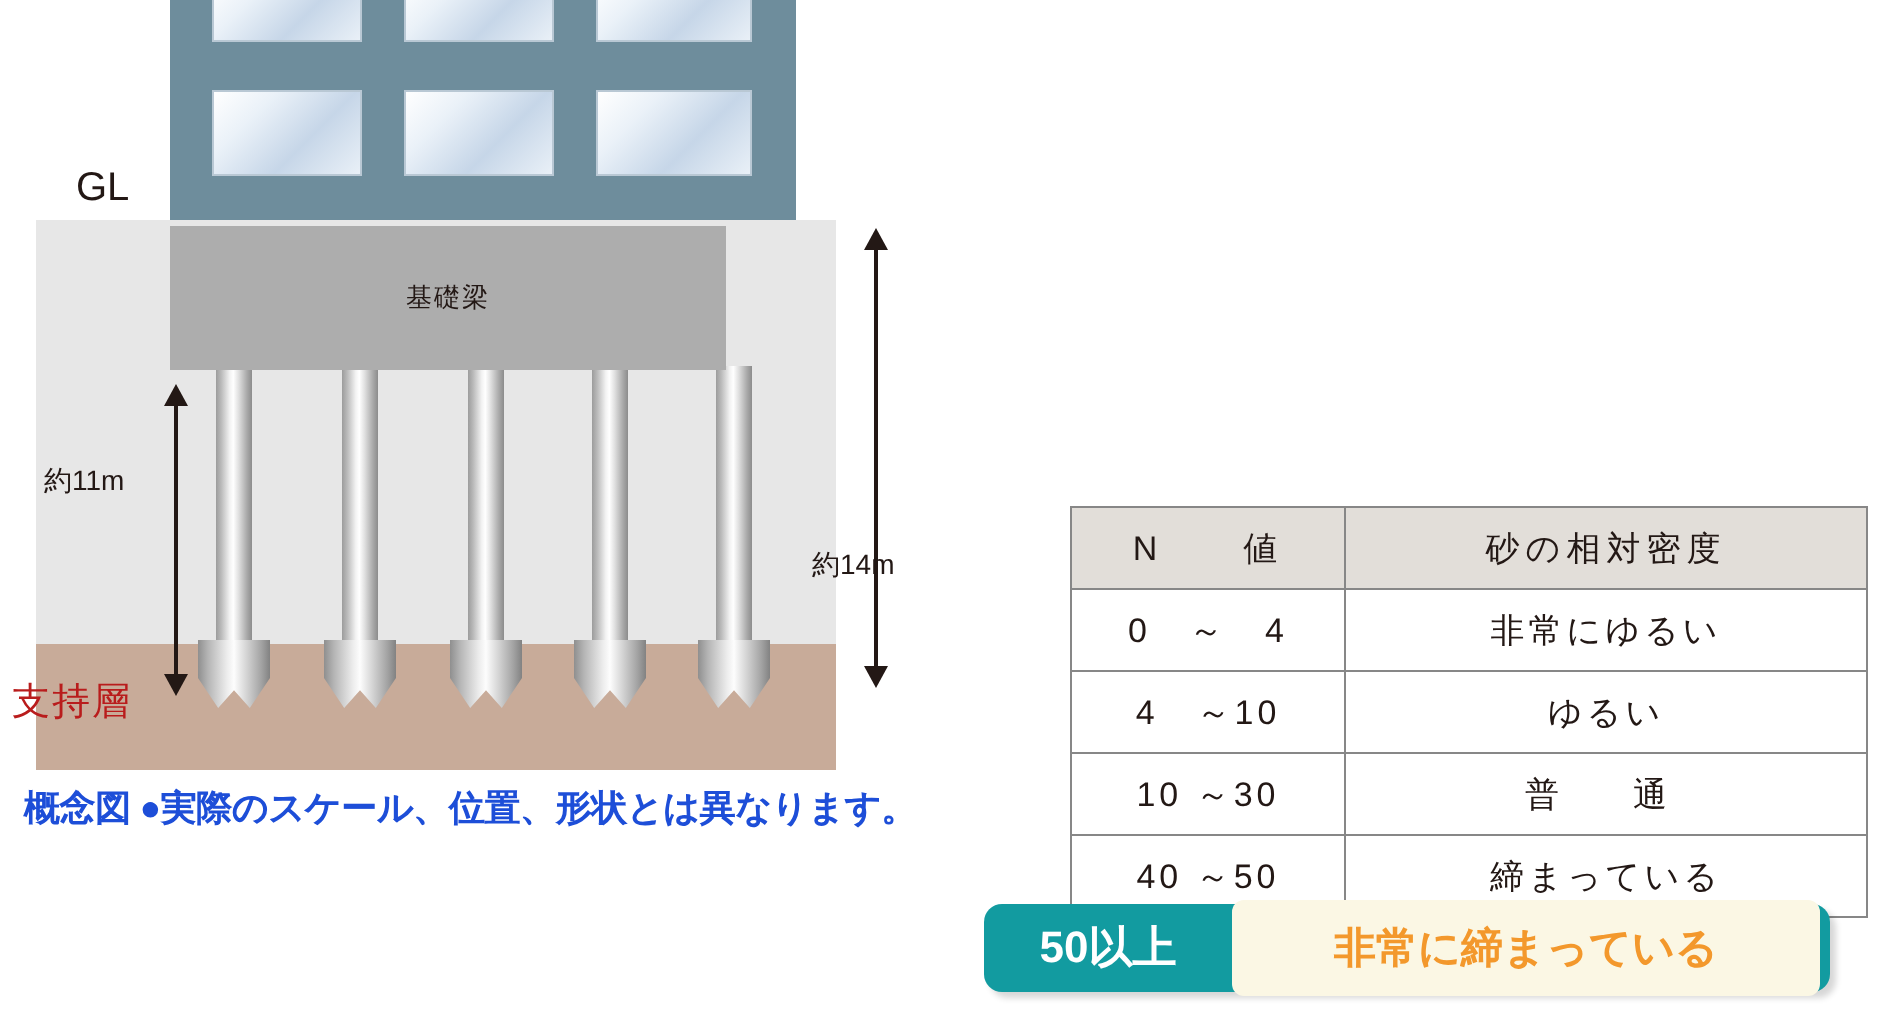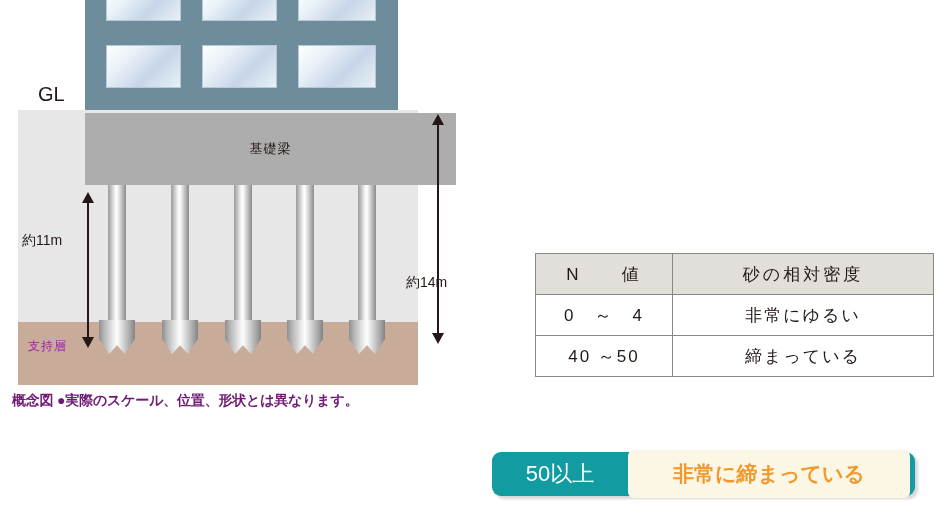--- a/index.html
+++ b/index.html
@@ -54,21 +54,21 @@
     position: absolute;
     left: 18px; top: 322px;
     width: 400px; height: 63px;
     background: #c8ab99;
   }
 
   
   .beam {
     position: absolute;
     left: 85px; top: 113px;
-    width: 371px; height: 72px;
+    width: 278px; height: 72px;
     background: #adadad;
     display: flex;
     align-items: center;
     justify-content: center;
   }
   .beam-label {
     font-size: 13px;
     color: #231815;
     letter-spacing: 1px;
   }
@@ -96,23 +96,23 @@
 
   
   .gl-label {
     position: absolute;
     left: 38px; top: 83px;
     font-size: 20px;
     color: #231815;
   }
   .shijisou-label {
     position: absolute;
-    left: 28px; top: 338px;
-    font-size: 12px;
-    color: #a21caf;
+    left: 6px; top: 338px;
+    font-size: 19px;
+    color: #b91c1c;
     letter-spacing: 1px;
   }
 
   
   .dim {
     position: absolute;
   }
   .dim-line {
     position: absolute;
     width: 2px;
@@ -132,25 +132,26 @@
     font-size: 14px;
     color: #231815;
     white-space: nowrap;
     background: transparent;
   }
 
   
   .caption {
     position: absolute;
     left: 12px; top: 392px;
-    font-size: 14px;
+    font-size: 18px;
     font-weight: bold;
-    color: #701a75;
+    color: #1d4ed8;
     letter-spacing: -0.2px;
     white-space: nowrap;
+    font-family: Liberation Serif, serif;
   }
 
   
   #ntable {
     position: absolute;
     left: 535px; top: 253px;
     width: 398px;
     border-collapse: collapse;
     table-layout: fixed;
   }
@@ -182,25 +183,25 @@
     left: 492px; top: 452px;
     width: 423px; height: 44px;
     background: #129ba0;
     border-radius: 9px;
     box-shadow: 3px 3px 3px rgba(0,0,0,0.16);
     display: flex;
     align-items: center;
     box-sizing: border-box;
   }
   .pill-left {
-    width: 136px;
+    width: 124px;
     text-align: center;
     color: #ffffff;
     font-size: 22px;
-    font-weight: normal;
+    font-weight: bold;
     letter-spacing: 0px;
   }
   .pill-right {
     flex: 1;
     margin: 4px 5px 4px 0;
     height: 48px;
     background: #fbf7e4;
     border-radius: 6px;
     color: #f3982c;
     font-size: 21px;
@@ -278,20 +279,28 @@
       <th>N　　値</th>
       <th>砂の相対密度</th>
     </tr>
   </thead>
   <tbody>
     <tr>
       <td class="nval">0　～　4</td>
       <td class="dens">非常にゆるい</td>
     </tr>
     <tr>
+      <td class="nval">4　～10</td>
+      <td class="dens">ゆるい</td>
+    </tr>
+    <tr>
+      <td class="nval">10 ～30</td>
+      <td class="dens wide">普　通</td>
+    </tr>
+    <tr>
       <td class="nval">40 ～50</td>
       <td class="dens">締まっている</td>
     </tr>
   </tbody>
 </table>
 
 <div class="pill-row">
   <div class="pill-left">50以上</div>
   <div class="pill-right">非常に締まっている</div>
 </div>

